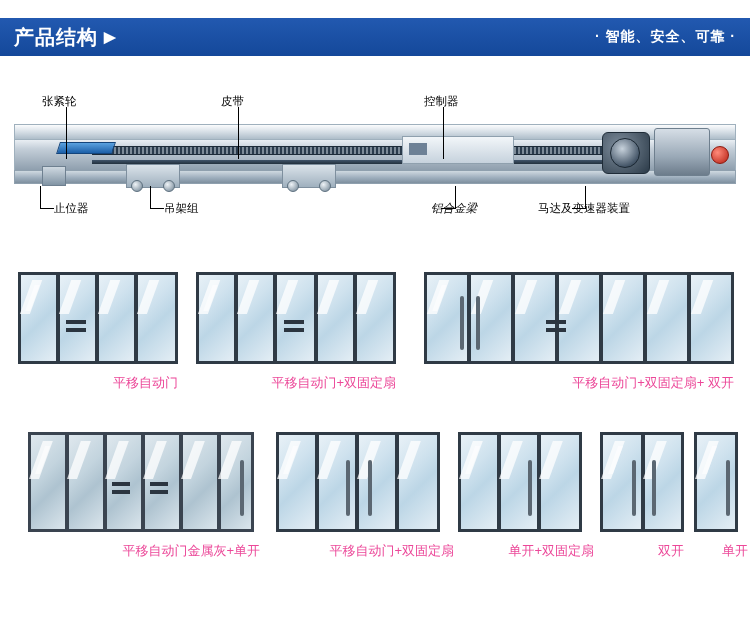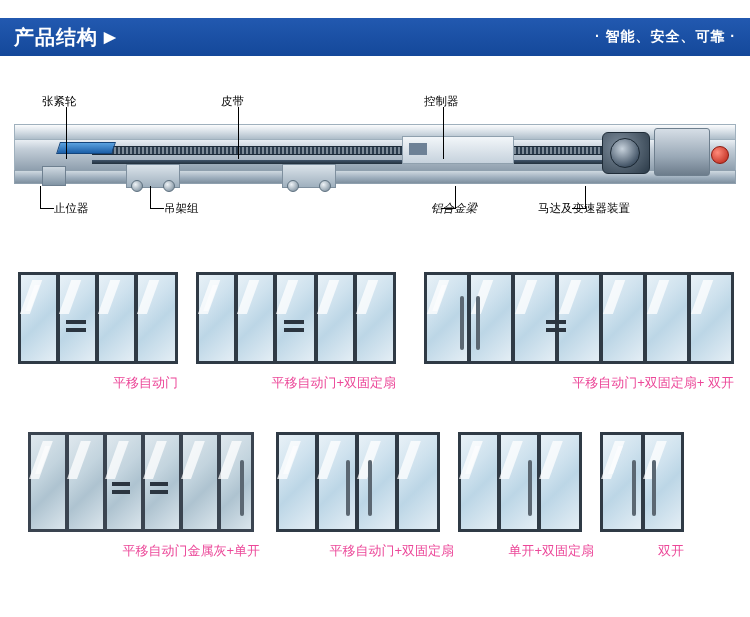--- a/index.html
+++ b/index.html
@@ -499,15 +499,25 @@
           </div>
         <div class="panel" style="left:42px;top:0; width:42px; height:100px;">
             <i class="sheen"></i>
           </div>
         <div class="vhandle" style="left:32px; top:28px; height:56px;"></div>
         <div class="vhandle" style="left:52px; top:28px; height:56px;"></div>
       </div>
       <div class="caption" style="left:0; top:110px; width:84px;">双开</div>
     </div>
 
+    <div class="door-group" style="left:694px; top:0; width:44px; height:150px;">
+      <div class="doorset" style="left:0; top:0; width:44px; height:100px;">
+        <div class="panel" style="left:0; top:0; width:44px; height:100px;">
+            <i class="sheen"></i>
+            <i class="sheen2"></i>
+          </div>
+        <div class="vhandle" style="left:32px; top:28px; height:56px;"></div>
+      </div>
+      <div class="caption" style="left:-10px; top:110px; width:64px;">单开</div>
+    </div>
   </div>
 
 </div>
 
 </body></html>

